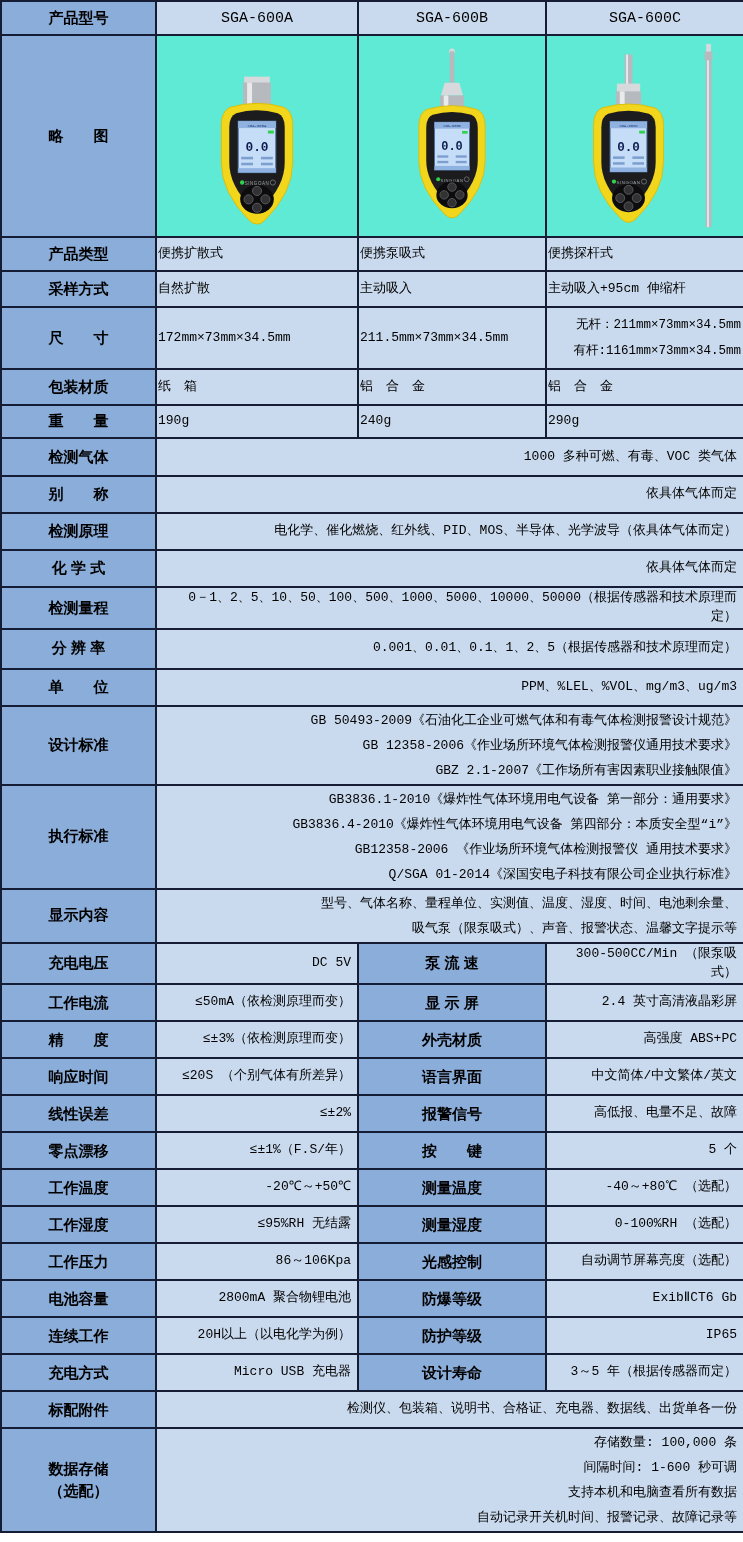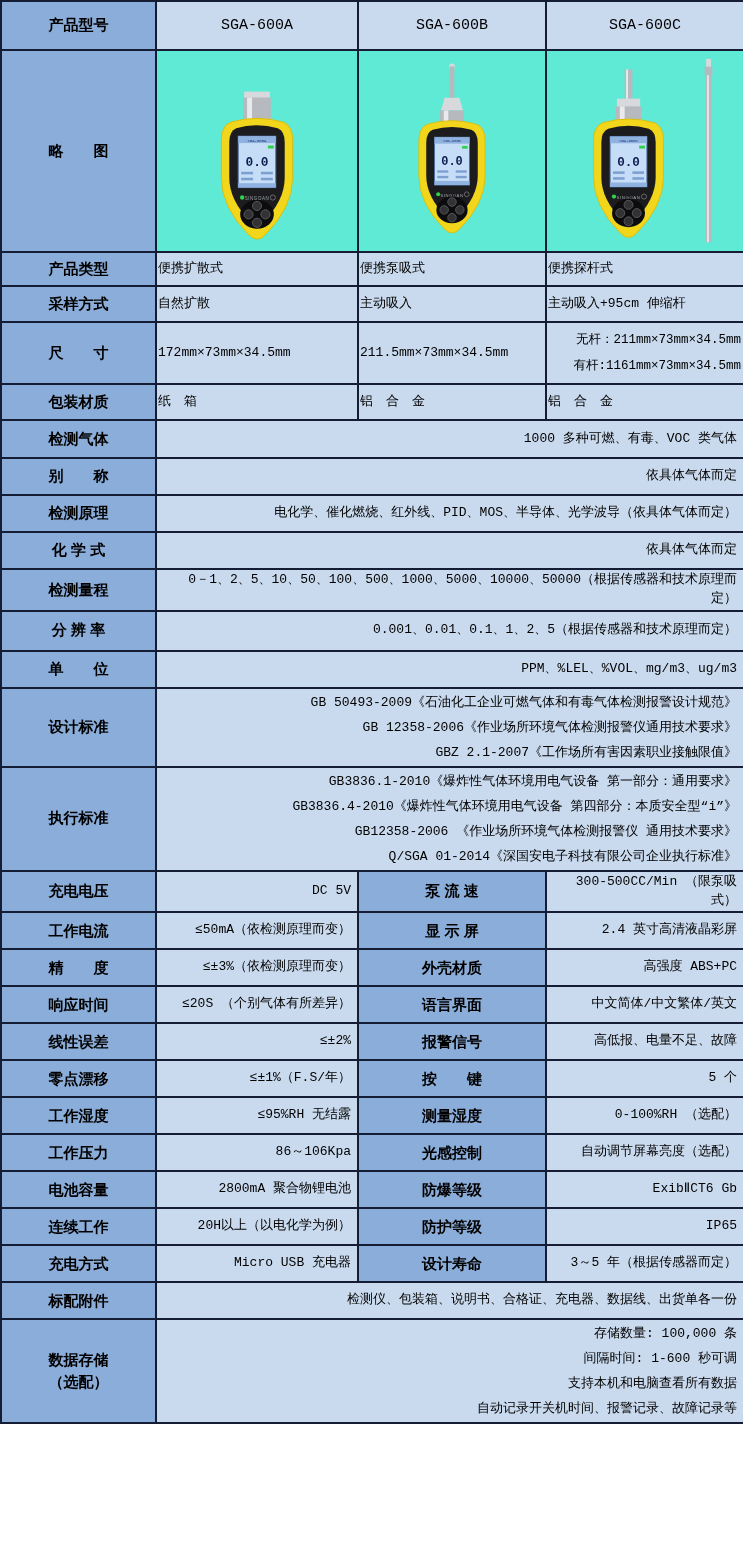--- a/index.html
+++ b/index.html
@@ -76,21 +76,21 @@
 
 <table>
 <colgroup>
   <col style="width:155px">
       <col style="width:202px">
       <col style="width:188px">
       <col style="width:198px">
 </colgroup>
 
 <tbody>
-      <tr style="height:49px">
+      <tr style="height:34px">
   <td class="lab">产品型号</td>
   <td class="model">SGA-600A</td>
   <td class="model">SGA-600B</td>
   <td class="model">SGA-600C</td>
 </tr>
 
 <tr style="height:160px">
   <td class="lab">略　　图</td>
   <td class="img-cell">
     <svg viewBox="0 0 200 200" width="198" height="200">
@@ -215,20 +215,26 @@
   <td class="val center">211.5mm×73mm×34.5mm</td>
   <td class="val left dimc">无杆：211mm×73mm×34.5mm
 有杆:1161mm×73mm×34.5mm</td>
 </tr>
 <tr style="height:36px">
   <td class="lab">包装材质</td>
   <td class="val center">纸　箱</td>
   <td class="val center">铝　合　金</td>
   <td class="val center">铝　合　金</td>
 </tr>
+<tr style="height:33px">
+  <td class="lab">重　　量</td>
+  <td class="val center">190g</td>
+  <td class="val center">240g</td>
+  <td class="val center">290g</td>
+</tr>
 
 <tr style="height:38px">
   <td class="lab">检测气体</td>
   <td class="val left" colspan="3">1000 多种可燃、有毒、VOC 类气体</td>
 </tr>
 <tr style="height:37px">
   <td class="lab">别　　称</td>
   <td class="val left" colspan="3">依具体气体而定</td>
 </tr>
 <tr style="height:37px">
@@ -257,20 +263,25 @@
 GB 12358-2006《作业场所环境气体检测报警仪通用技术要求》
 GBZ 2.1-2007《工作场所有害因素职业接触限值》</td>
 </tr>
 <tr style="height:101px">
   <td class="lab">执行标准</td>
   <td class="val left ml" colspan="3">GB3836.1-2010《爆炸性气体环境用电气设备  第一部分：通用要求》
 GB3836.4-2010《爆炸性气体环境用电气设备  第四部分：本质安全型“i”》
 GB12358-2006 《作业场所环境气体检测报警仪  通用技术要求》
 Q/SGA 01-2014《深国安电子科技有限公司企业执行标准》</td>
 </tr>
+<tr style="height:49px">
+  <td class="lab">显示内容</td>
+  <td class="val left ml" colspan="3">型号、气体名称、量程单位、实测值、温度、湿度、时间、电池剩余量、
+吸气泵（限泵吸式）、声音、报警状态、温馨文字提示等</td>
+</tr>
 
 <tr style="height:37px">
   <td class="lab">充电电压</td>
   <td class="val left">DC 5V</td>
   <td class="lab">泵 流 速</td>
   <td class="val left">300-500CC/Min （限泵吸式）</td>
 </tr>
 <tr style="height:37px">
   <td class="lab">工作电流</td>
   <td class="val left">≤50mA（依检测原理而变）</td>
@@ -293,20 +304,26 @@
   <td class="lab">线性误差</td>
   <td class="val left">≤±2%</td>
   <td class="lab">报警信号</td>
   <td class="val left">高低报、电量不足、故障</td>
 </tr>
 <tr style="height:37px">
   <td class="lab">零点漂移</td>
   <td class="val left">≤±1%（F.S/年）</td>
   <td class="lab">按　　键</td>
   <td class="val left">5 个</td>
+</tr>
+<tr style="height:37px">
+  <td class="lab">工作温度</td>
+  <td class="val left">-20℃～+50℃</td>
+  <td class="lab">测量温度</td>
+  <td class="val left">-40～+80℃ （选配）</td>
 </tr>
 <tr style="height:37px">
   <td class="lab">工作湿度</td>
   <td class="val left">≤95%RH 无结露</td>
   <td class="lab">测量湿度</td>
   <td class="val left">0-100%RH （选配）</td>
 </tr>
 <tr style="height:37px">
   <td class="lab">工作压力</td>
   <td class="val left">86～106Kpa</td>

